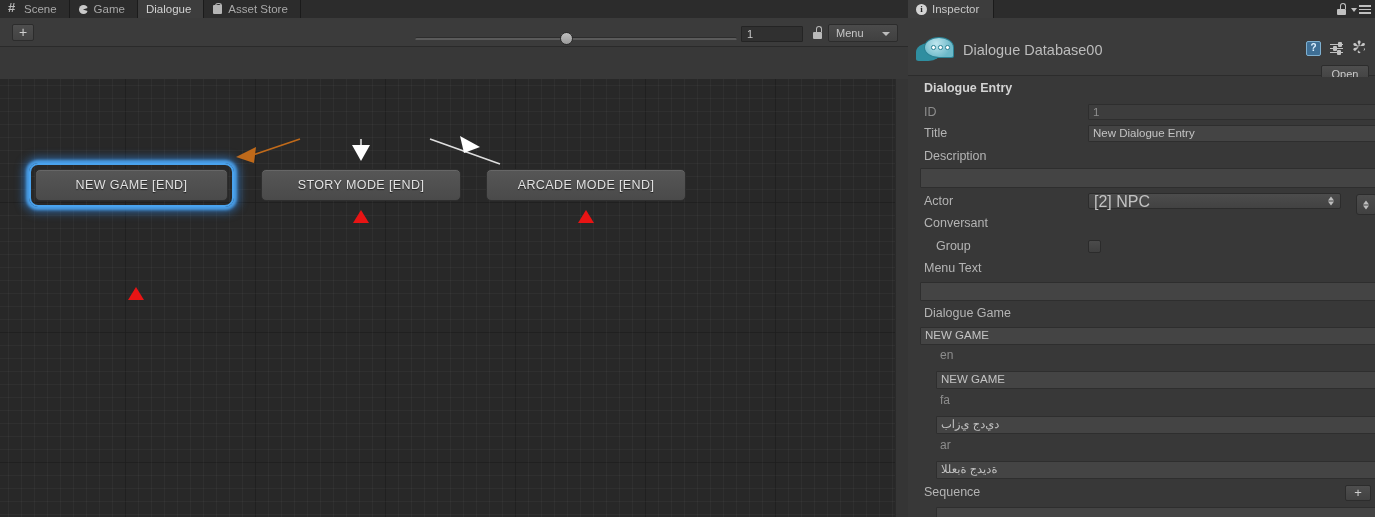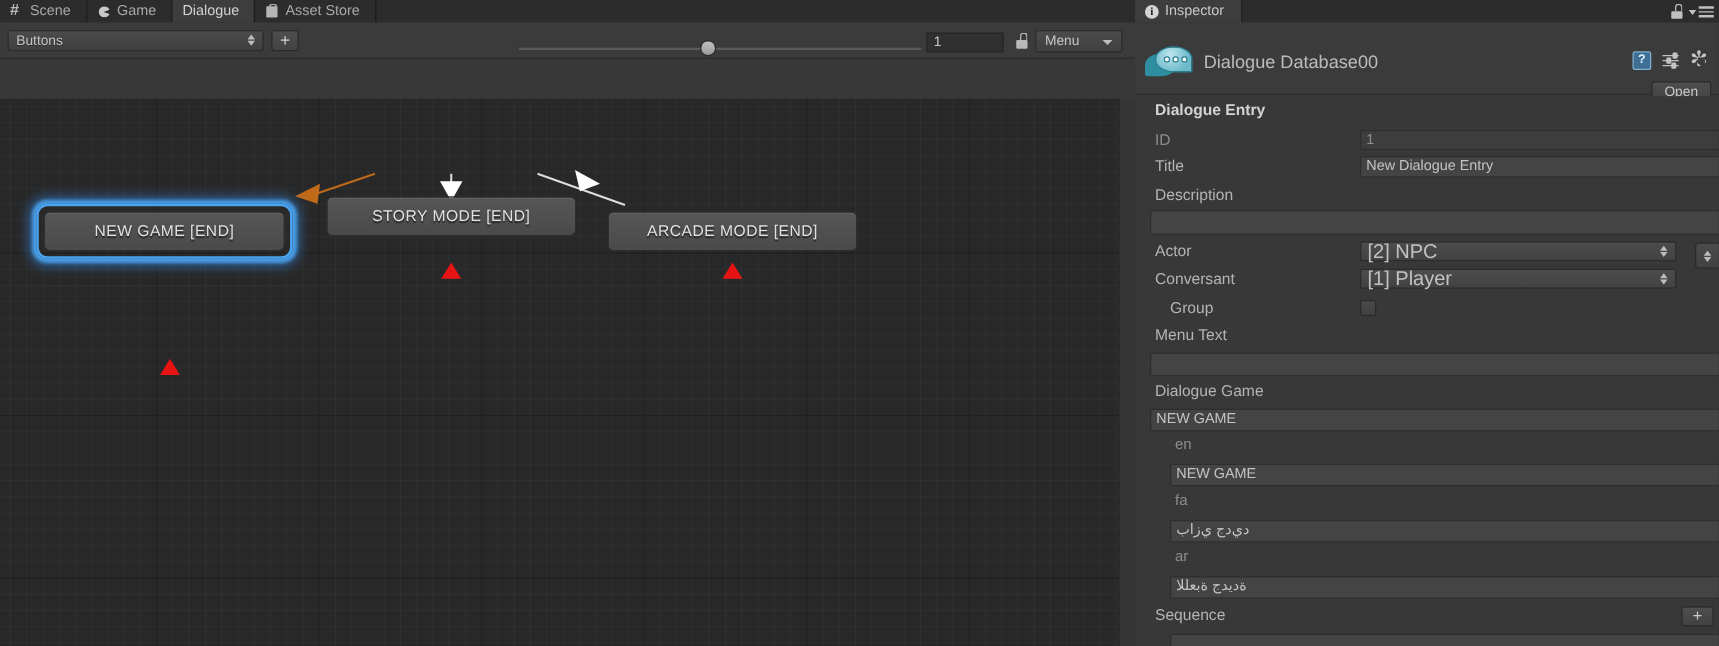--- a/index.html
+++ b/index.html
@@ -314,24 +314,20 @@
       </div>
       <div class="win-tab inactive">
         <span class="tico ico-store"></span>
         <span>Asset Store</span>
       </div>
       <div class="win-tabs-filler"></div>
     </div>
 
 
     <div class="toolbar">
-      <div class="dropdown w-popup">
-        <span>Buttons</span>
-        <span class="dd-arrows"></span>
-      </div>
       <div class="plus-btn">
         <span>+</span>
       </div>
 
       <div class="zoom-slider">
         <div class="track"></div>
         <div class="thumb"></div>
       </div>
       <div class="zoom-value">1</div>
       <div class="lock-icon">
@@ -357,21 +353,21 @@
         <polygon points="460,57 480,68 464,74" fill="#ffffff"></polygon>
       </svg>
 
 
       <div class="node-sel-glow" style="left:29px; top:84px; width:205px; height:44px;"></div>
       <div class="node normal" style="left:35px; top:90px; width:193px; height:32px;">
         <span>NEW GAME [END]</span>
       </div>
       <div class="red-marker" style="left:128px; top:208px;"></div>
 
-      <div class="node normal" style="left:261px; top:78px; width:200px; height:32px;">
+      <div class="node normal" style="left:261px; top:90px; width:200px; height:32px;">
         <span>STORY MODE [END]</span>
       </div>
       <div class="red-marker" style="left:353px; top:131px;"></div>
 
       <div class="node normal" style="left:486px; top:90px; width:200px; height:32px;">
         <span>ARCADE MODE [END]</span>
       </div>
       <div class="red-marker" style="left:578px; top:131px;"></div>
     </div>
     <div class="canvas-scroll-v"></div>
@@ -441,24 +437,20 @@
       <div class="fld-label" style="left:16px; top:117px;">Actor</div>
       <div class="popupfield" style="left:180px; top:116px; width:253px;">
         <span>[2] NPC</span>
         <span class="dd-arrows"></span>
       </div>
       <div class="swapbtn" style="left:448px; top:117px;">
         <span class="dd-arrows"></span>
       </div>
 
       <div class="fld-label" style="left:16px; top:139px;">Conversant</div>
-      <div class="popupfield" style="left:180px; top:138px; width:253px;">
-        <span>[1] Player</span>
-        <span class="dd-arrows"></span>
-      </div>
 
       <div class="fld-label" style="left:28px; top:162px;">Group</div>
       <div class="chkbox" style="left:180px; top:163px;"></div>
 
       <div class="fld-label" style="left:16px; top:184px;">Menu Text</div>
       <div class="txtfield" style="left:12px; top:205px; width:463px; height:19px;"></div>
 
       <div class="fld-label" style="left:16px; top:229px;">Dialogue Game</div>
       <div class="txtfield" style="left:12px; top:250px; width:463px; height:18px;">NEW GAME</div>
 

